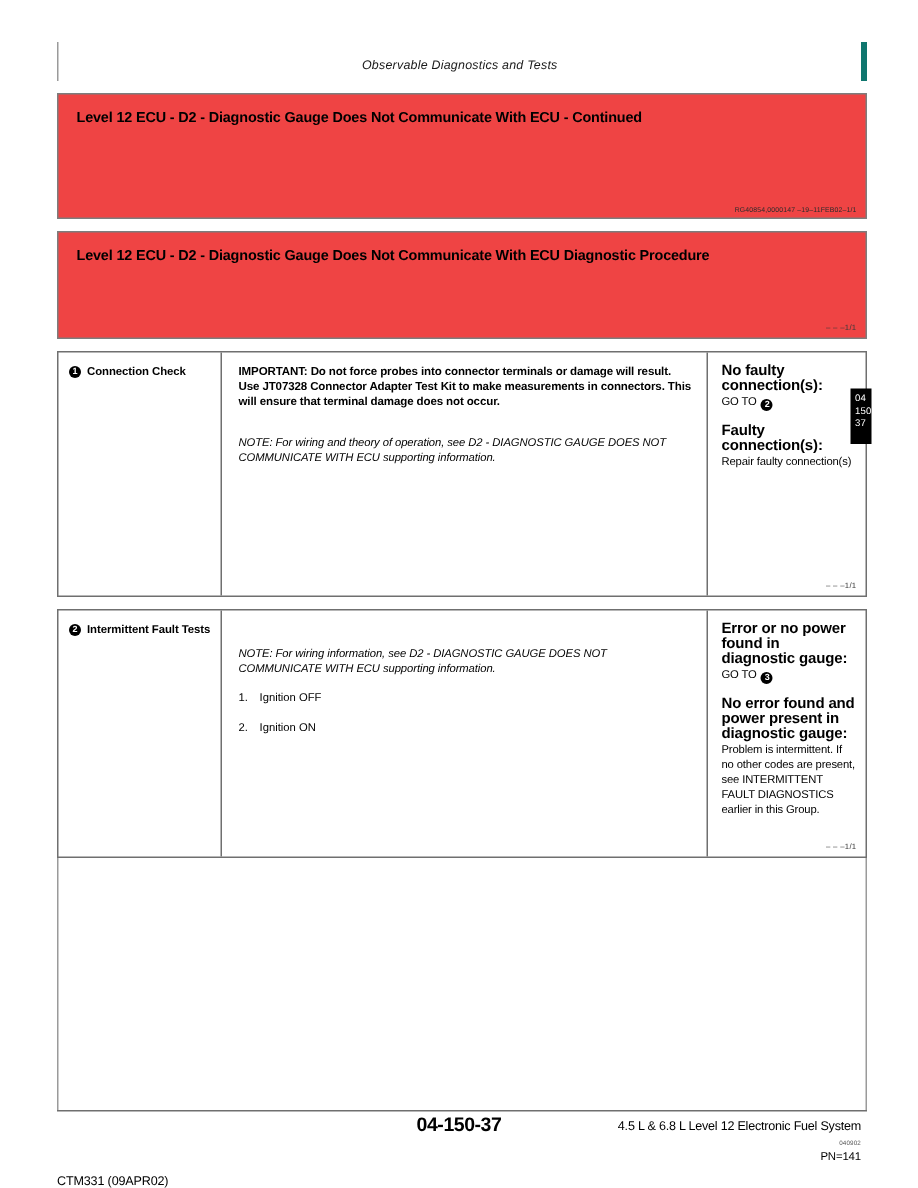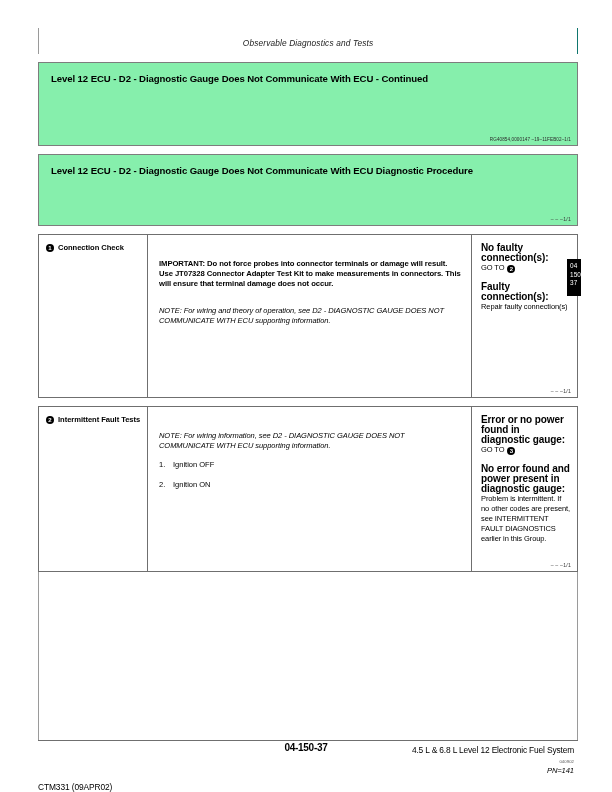--- a/index.html
+++ b/index.html
@@ -24,40 +24,40 @@
   }
 
   
   .runhead {
     position: absolute;
     left: 38px;
     top: 28px;
     width: 540px;
     height: 26px;
     border-left: 1px solid #9a9a9a;
-    border-right: 1px solid #0f766e;
+    border-right: 4px solid #0f766e;
     box-sizing: border-box;
   }
   .runhead-text {
     position: absolute;
     left: 0; right: 0;
     top: 10px;
     text-align: center;
     font-style: italic;
     font-size: 8.3px;
     letter-spacing: 0.15px;
     color: #1a1a1a;
   }
 
   
   .box {
     position: absolute;
     border: 1px solid #7d7d7d;
     box-sizing: border-box;
-    background: #86efac;
+    background: #ef4444;
   }
   .box-title {
     position: absolute;
     left: 12px;
     top: 10px;
     right: 12px;
     font-weight: bold;
     font-size: 9.6px;
     letter-spacing: -0.1px;
     line-height: 12px;
@@ -166,21 +166,21 @@
     left: 9px;
     top: 8px;
     right: 6px;
   }
 
   .p-bold {
     font-weight: bold;
     font-size: 7.7px;
     line-height: 10.2px;
     letter-spacing: -0.08px;
-    margin: 16px 0 9px 0;
+    margin: 0 0 9px 0;
   }
   .p-italic {
     font-style: italic;
     font-size: 7.5px;
     line-height: 10.2px;
     letter-spacing: -0.05px;
     margin: 16px 0 9px 0;
   }
   .p-plain {
     font-size: 7.5px;
@@ -257,21 +257,21 @@
     top: 782px;
     font-size: 8.4px;
     letter-spacing: -0.1px;
   }
   .footer-center {
     position: absolute;
     left: 0;
     right: 0;
     top: 742px;
     text-align: center;
-    font-size: 10px;
+    font-size: 13px;
     font-weight: bold;
     letter-spacing: -0.3px;
   }
   .footer-right {
     position: absolute;
     right: 38px;
     top: 745px;
     font-size: 8.4px;
     letter-spacing: -0.15px;
     text-align: left;
@@ -285,21 +285,20 @@
     text-align: right;
     letter-spacing: 0.1px;
   }
   .footer-pn {
     position: absolute;
     right: 38px;
     top: 766px;
     font-size: 7.6px;
     text-align: right;
     letter-spacing: -0.1px;
-    font-style: italic;
   }
 </style>
 </head>
 <body>
 
 <div class="page">
 
   <div class="runhead">
     <div class="runhead-text">Observable Diagnostics and Tests</div>
   </div>

